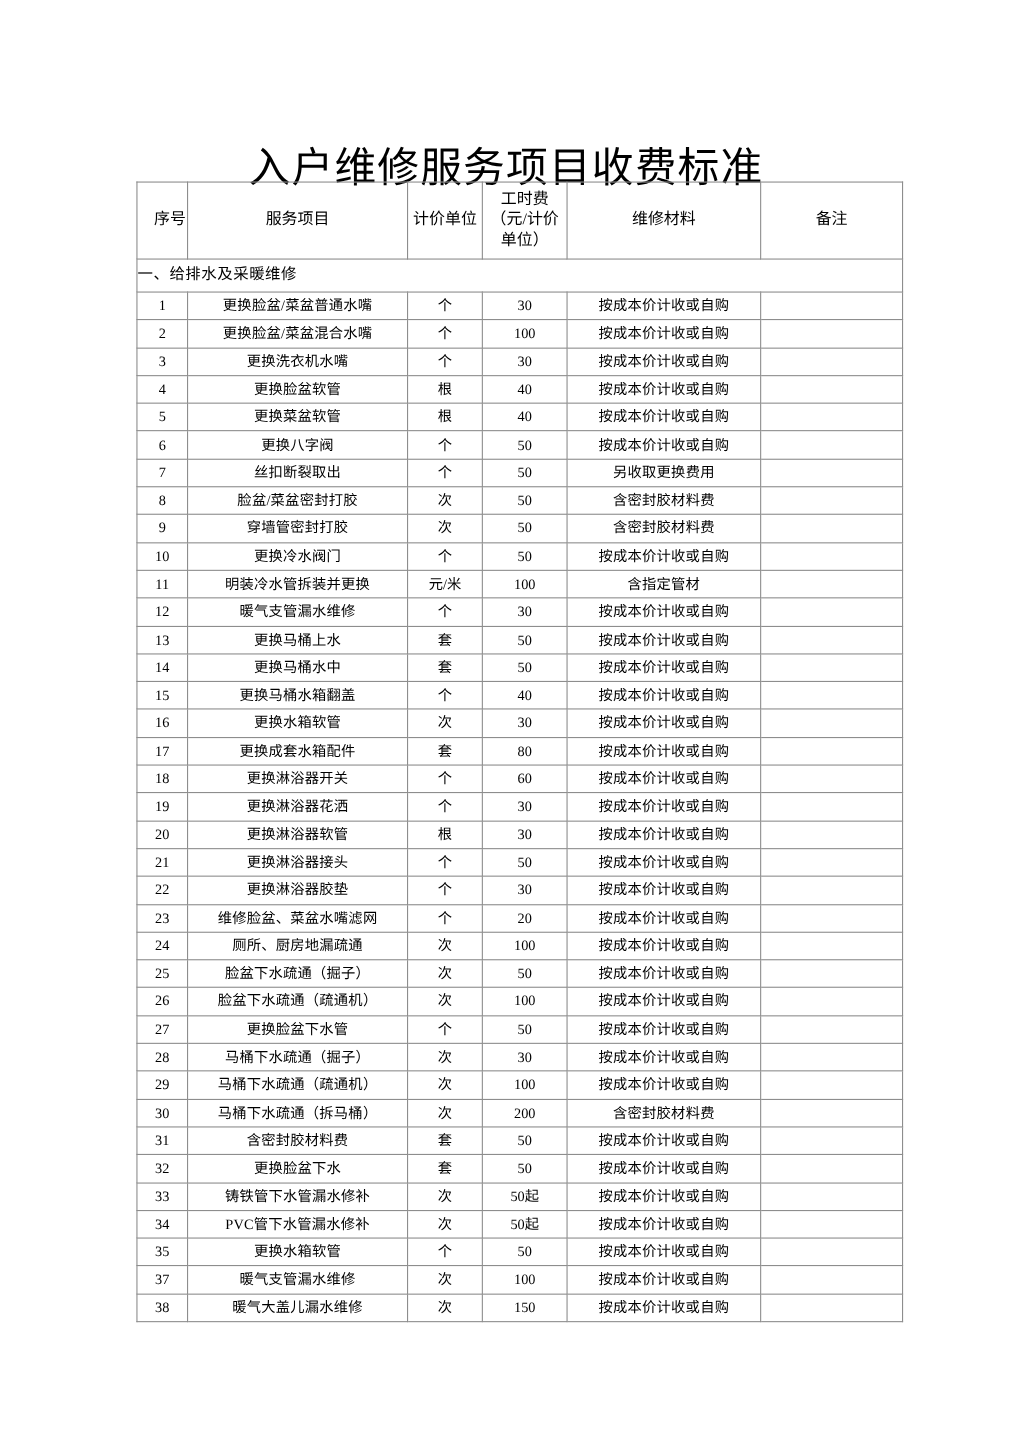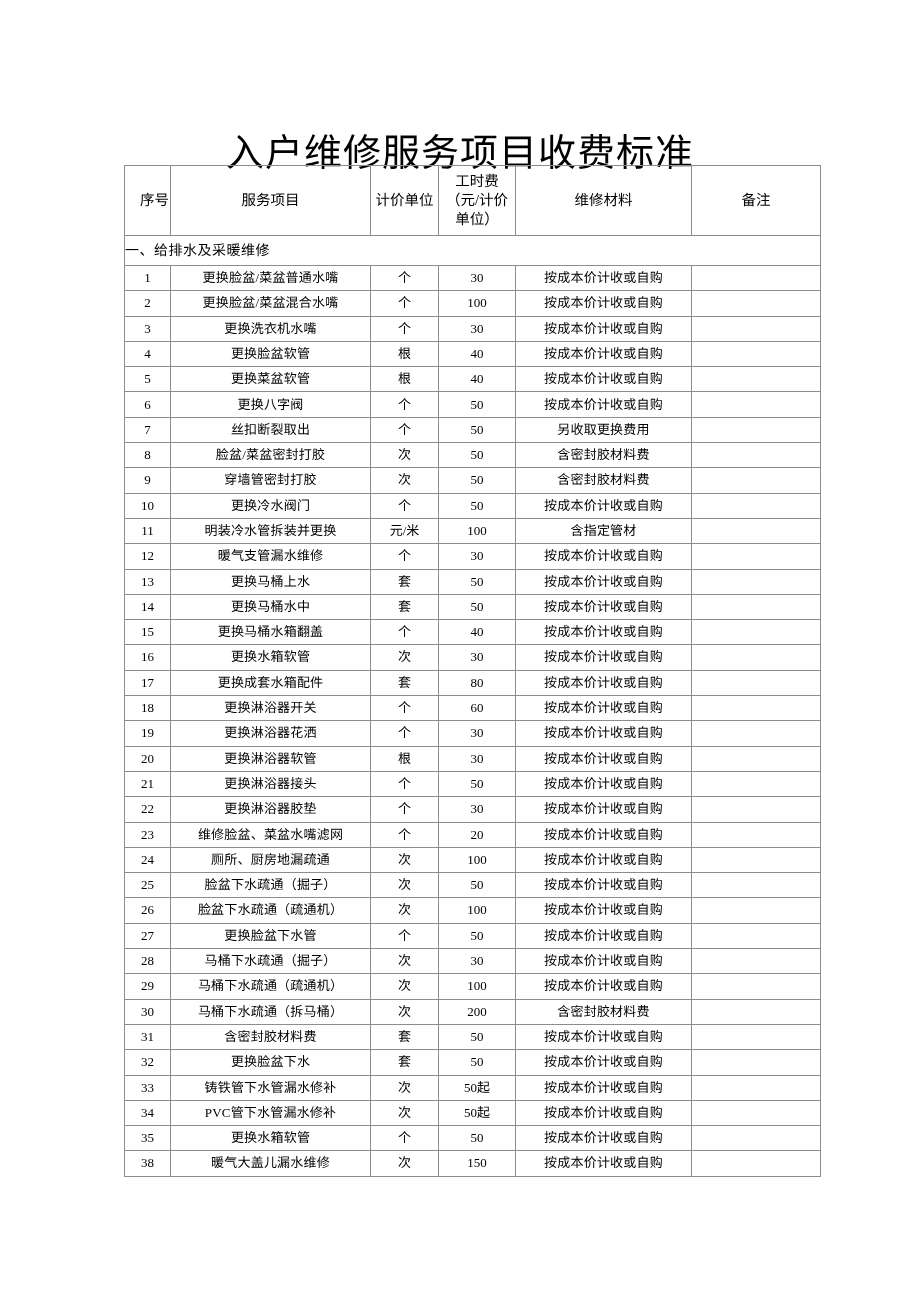--- a/index.html
+++ b/index.html
@@ -405,20 +405,28 @@
           </tr>
           <tr class="data">
             <td class="no-cell">35</td>
             <td class="item-cell">更换水箱软管</td>
             <td class="unit-cell">个</td>
             <td class="num-cell">50</td>
             <td class="mat-cell">按成本价计收或自购</td>
             <td></td>
           </tr>
           <tr class="data">
+            <td class="no-cell">37</td>
+            <td class="item-cell">暖气支管漏水维修</td>
+            <td class="unit-cell">次</td>
+            <td class="num-cell">100</td>
+            <td class="mat-cell">按成本价计收或自购</td>
+            <td></td>
+          </tr>
+          <tr class="data">
             <td class="no-cell">38</td>
             <td class="item-cell">暖气大盖儿漏水维修</td>
             <td class="unit-cell">次</td>
             <td class="num-cell">150</td>
             <td class="mat-cell">按成本价计收或自购</td>
             <td></td>
           </tr>
         </tbody>
     </table>
   </div>

